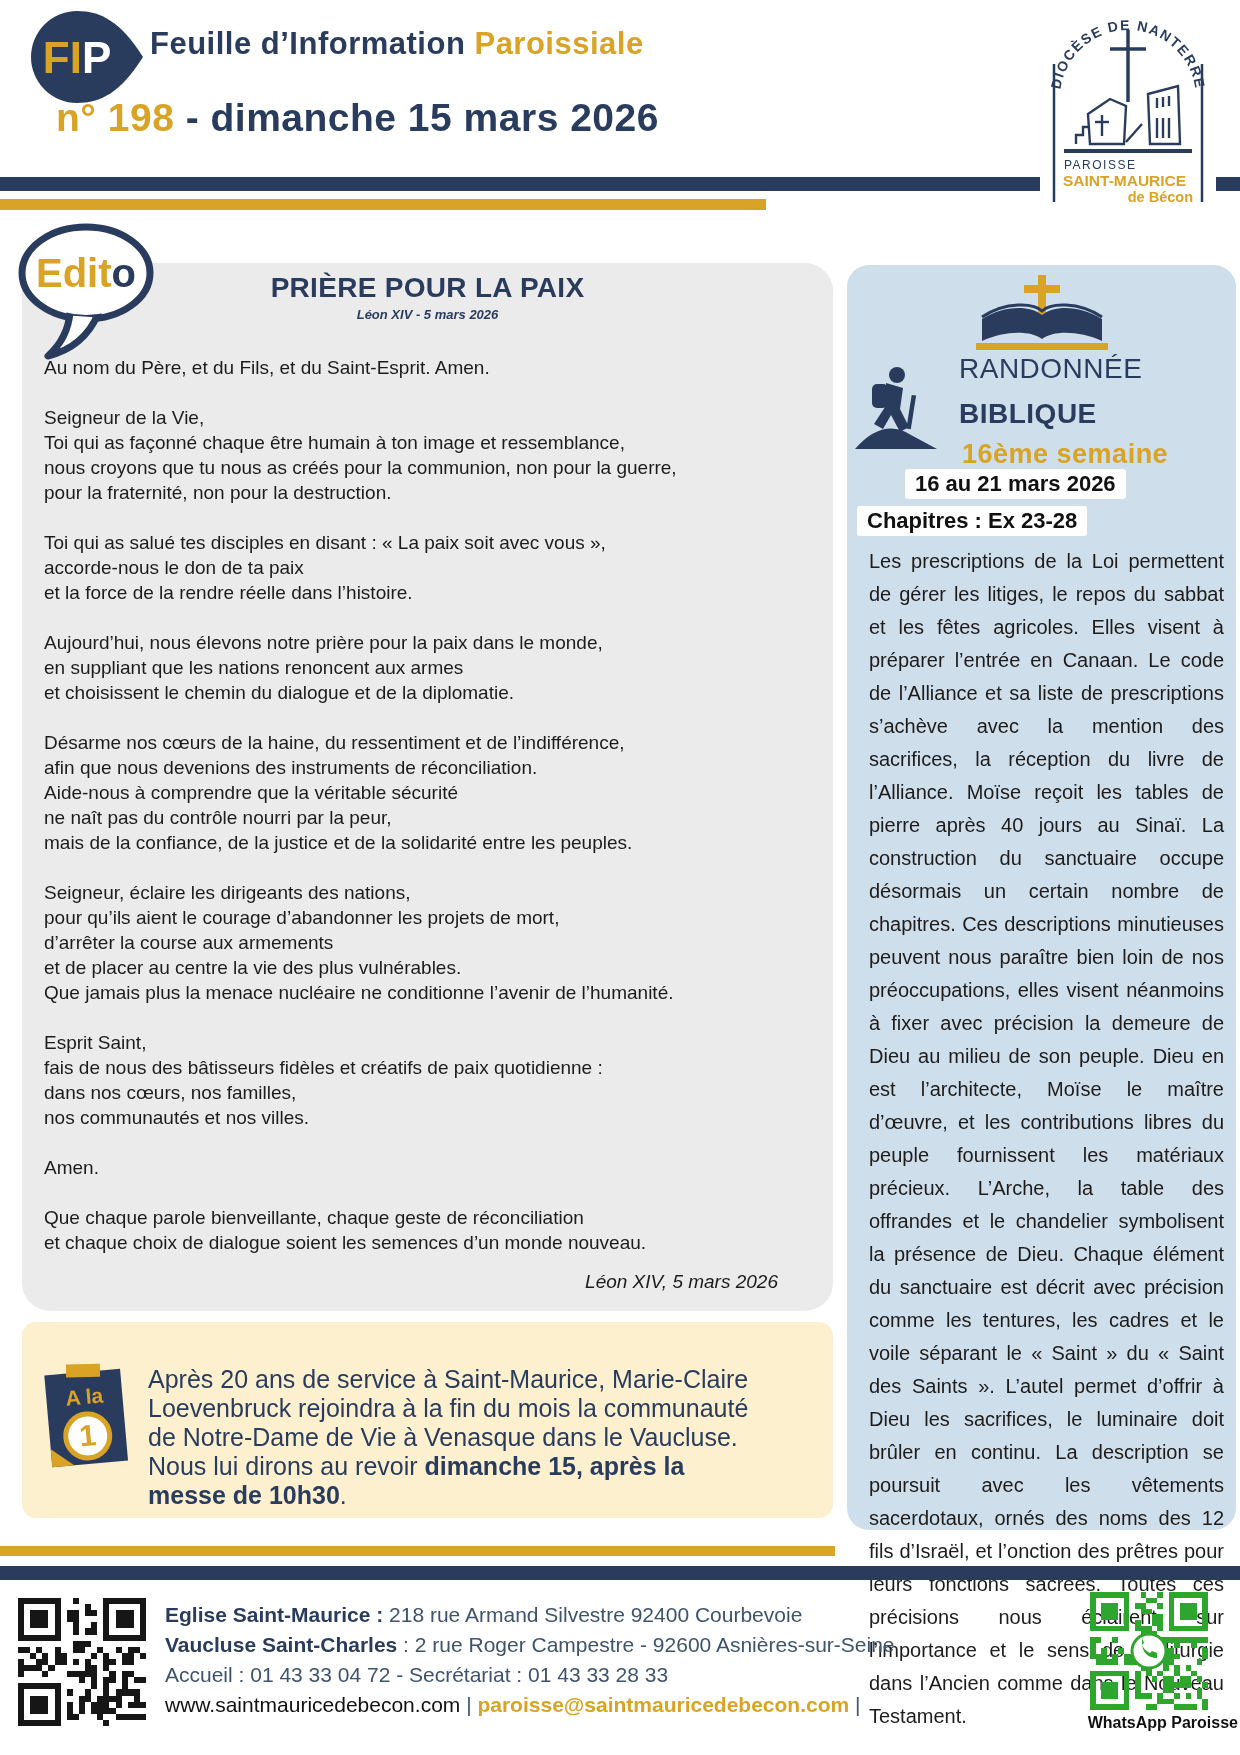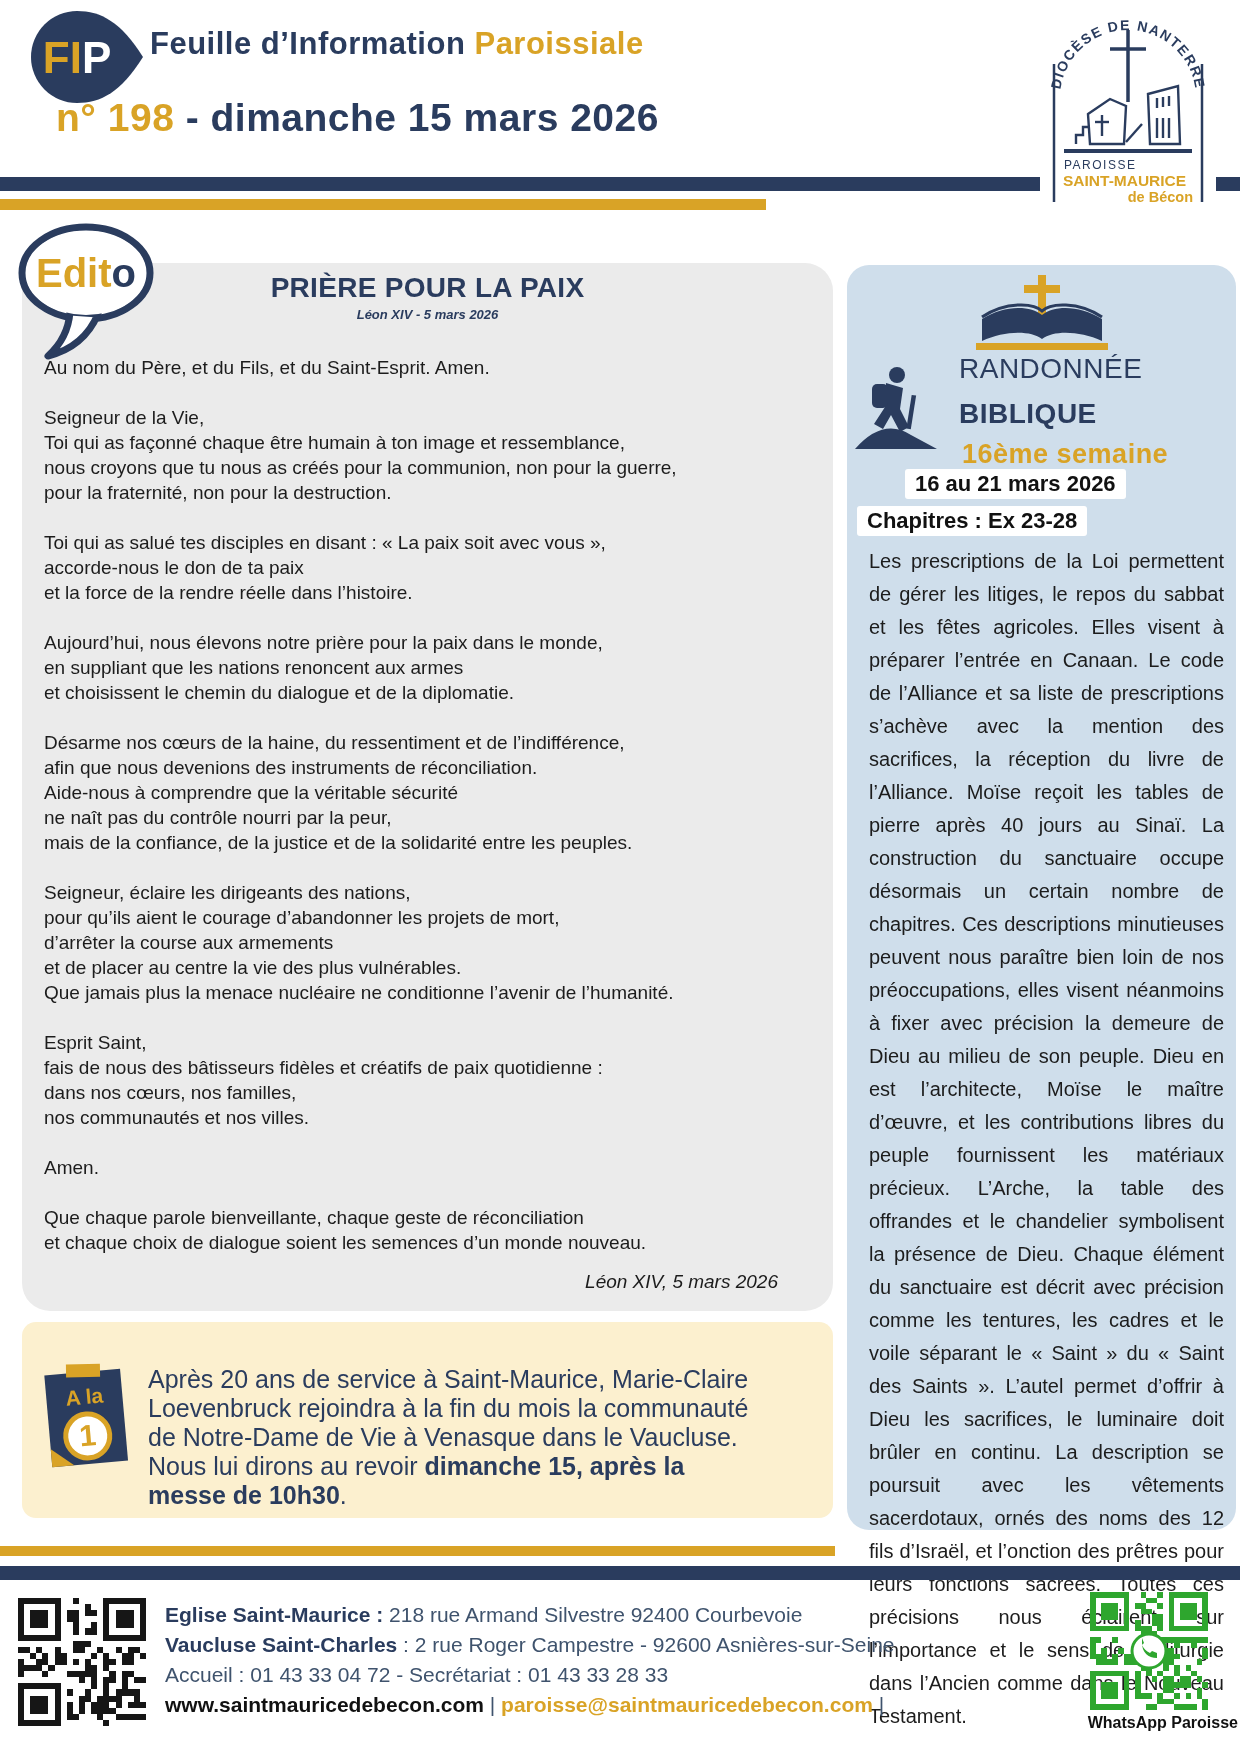--- a/index.html
+++ b/index.html
@@ -52,21 +52,21 @@
   .chip-dates{left:10px;top:204px;padding-left:48px;}
   .chip-chapters{left:10px;top:241px;}
   .rando-body{left:22px;top:280px;right:12px;font-size:20px;line-height:33px;color:var(--ink);text-align:justify;}
 
   
   .rule-gold-bottom{left:0;top:1546px;width:835px;height:10px;background:var(--gold);}
   .rule-navy-bottom{left:0;top:1566px;width:1240px;height:14px;background:var(--navy);}
   .qr-black{left:18px;top:1598px;width:128px;height:128px;}
   .footer-text{left:165px;top:1600px;font-size:21px;line-height:30px;color:var(--footnavy);}
   .footer-text .b{font-weight:bold;color:var(--navy);}
-  .footer-site{font-weight:bold;color:#111;}
+  .footer-site{font-weight:normal;color:#111;}
   .footer-email{font-weight:bold;color:var(--gold);}
   .qr-green{left:1090px;top:1592px;width:118px;height:118px;}
   .wa-badge{left:1128px;top:1630px;width:42px;height:42px;}
   .wa-label{left:1062px;top:1714px;width:176px;text-align:right;font-size:16px;font-weight:bold;color:#111;}
 
   svg{display:block;}
   .qr svg{width:100%;height:100%;shape-rendering:crispEdges;}
 </style>
 </head>
 <body>

